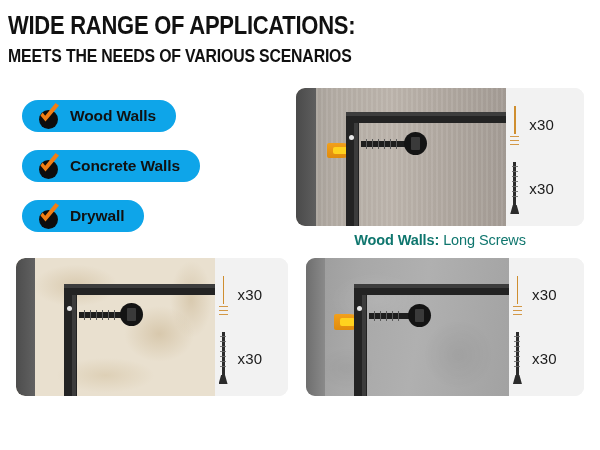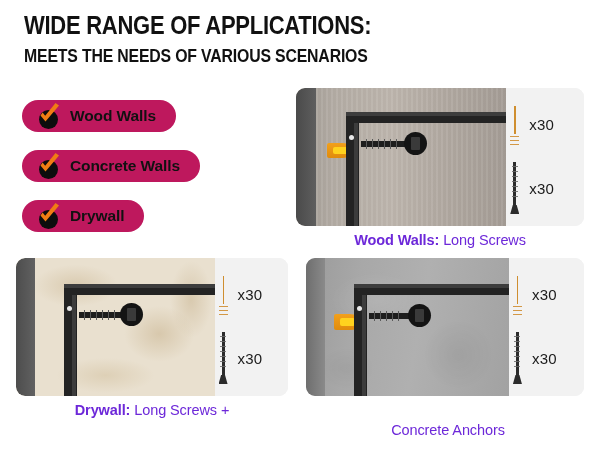--- a/index.html
+++ b/index.html
@@ -5,39 +5,39 @@
   html,body{margin:0;padding:0;}
   body{
     width:600px;height:450px;
     background:#ffffff;
     font-family:"Liberation Sans",sans-serif;
     overflow:hidden;
     position:relative;
   }
 
   
-  .header{position:absolute;left:24px;top:12px;width:560px;}
+  .header{position:absolute;left:8px;top:12px;width:560px;}
   .title-main{
     font-size:25px;font-weight:bold;color:#111111;
     letter-spacing:-0.3px;line-height:1.05;
     transform:scaleX(0.88);transform-origin:left center;
     white-space:nowrap;
   }
   .title-sub{
     font-size:18px;font-weight:bold;color:#111111;
     letter-spacing:-0.2px;line-height:1.05;margin-top:9px;
     transform:scaleX(0.88);transform-origin:left center;
     white-space:nowrap;
   }
 
   
   .pill-list{position:absolute;left:22px;top:100px;}
   .pill{
     display:flex;align-items:center;
-    background:#be185d;border-radius:999px;
+    background:#0ea5e9;border-radius:999px;
     height:32px;margin-bottom:18px;
     padding-right:20px;width:max-content;
     box-sizing:border-box;
   }
   .pill .check-wrap{
     position:relative;width:30px;height:30px;
     margin-left:12px;margin-right:6px;flex:0 0 auto;
   }
   .check-dot{
     position:absolute;left:5px;top:9px;
@@ -100,21 +100,21 @@
   
   .screw-ico{position:relative;width:11px;height:52px;}
   .screw-body{position:absolute;left:4px;top:0;width:3px;height:43px;background:#2b2b2b;}
   .screw-flare{position:absolute;left:1px;bottom:0;width:9px;height:9px;background:#2b2b2b;
     clip-path:polygon(0 100%,100% 100%,72% 0,28% 0);}
   .screw-t{position:absolute;left:2.5px;width:6px;height:1px;background:#6b6b6b;opacity:.85;}
 
   
   .caption{
     position:absolute;text-align:center;
-    font-size:14.5px;color:#6d28d9;line-height:1.35;
+    font-size:14.5px;color:#0f766e;line-height:1.35;
     letter-spacing:-0.1px;
   }
   .caption b{font-weight:bold;}
 </style>
 </head>
 <body>
 
 <div class="header">
   <div class="title-main">WIDE RANGE OF APPLICATIONS:</div>
   <div class="title-sub">MEETS THE NEEDS OF VARIOUS SCENARIOS</div>
@@ -264,21 +264,21 @@
           <span class="screw-t" style="top:34px;"></span>
           <span class="screw-flare"></span>
         </span>
         <span class="qty">x30</span>
       </div>
     </div>
   </div>
 </div>
 
 <div class="caption" style="left:6px;top:401px;width:292px;">
-  <span><b>Drywall:</b><span> Long Screws +</span></span><br>
+  <br>
 </div>
 
 <div class="panel" style="left:306px;top:258px;width:278px;height:138px;">
   <div class="panel-card">
     <div class="photo" style="background:linear-gradient(100deg,#9a9a9a 0%,#a8a8a8 25%,#b0b0b0 55%,#a2a2a2 100%);">
       <div style="position:absolute;inset:0;opacity:.5;background:
           radial-gradient(ellipse 70px 40px at 35% 30%,rgba(255,255,255,.20),transparent 70%),
           radial-gradient(ellipse 50px 50px at 75% 70%,rgba(0,0,0,.10),transparent 70%),
           radial-gradient(ellipse 40px 30px at 20% 80%,rgba(0,0,0,.08),transparent 70%);"></div>
       <div class="edge-strip round" style="background:linear-gradient(90deg,#6e6e6e,#8a8a8a);"></div>
@@ -324,14 +324,13 @@
           <span class="screw-flare"></span>
         </span>
         <span class="qty">x30</span>
       </div>
     </div>
   </div>
 </div>
 
 <div class="caption" style="left:300px;top:401px;width:296px;">
   <br>
-  <span>Concrete Anchors</span>
 </div>
 
 </body></html>

